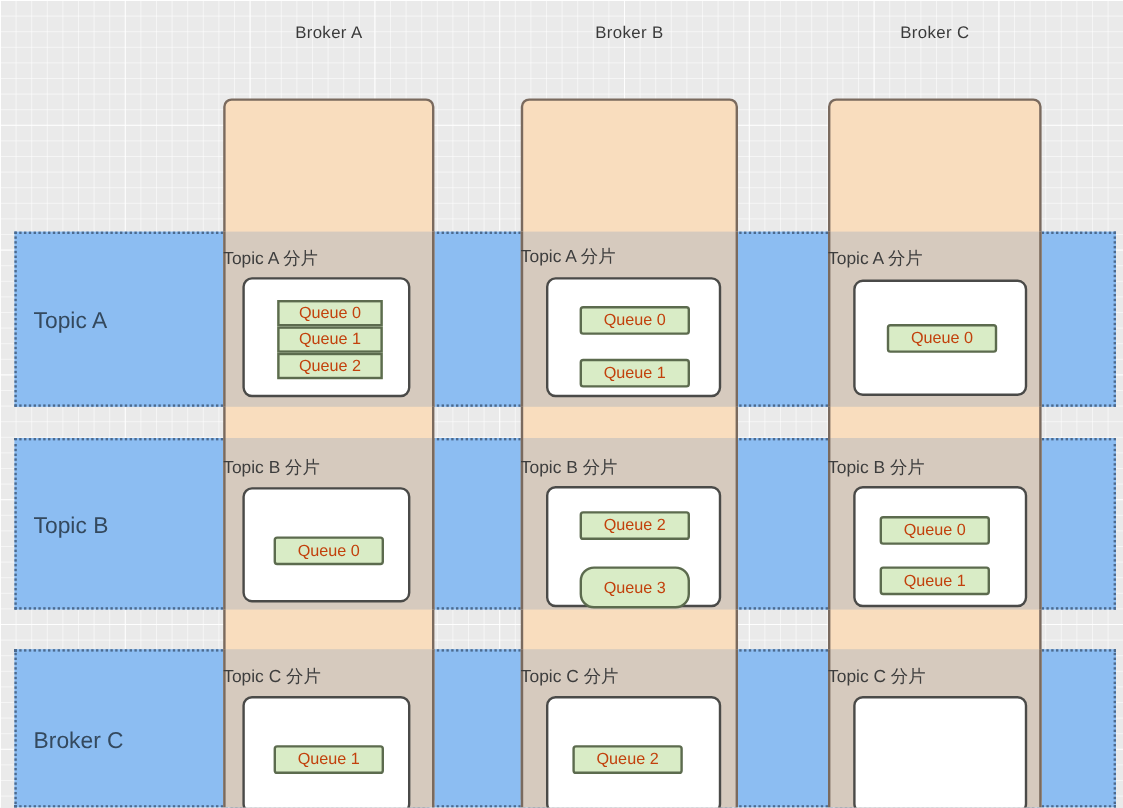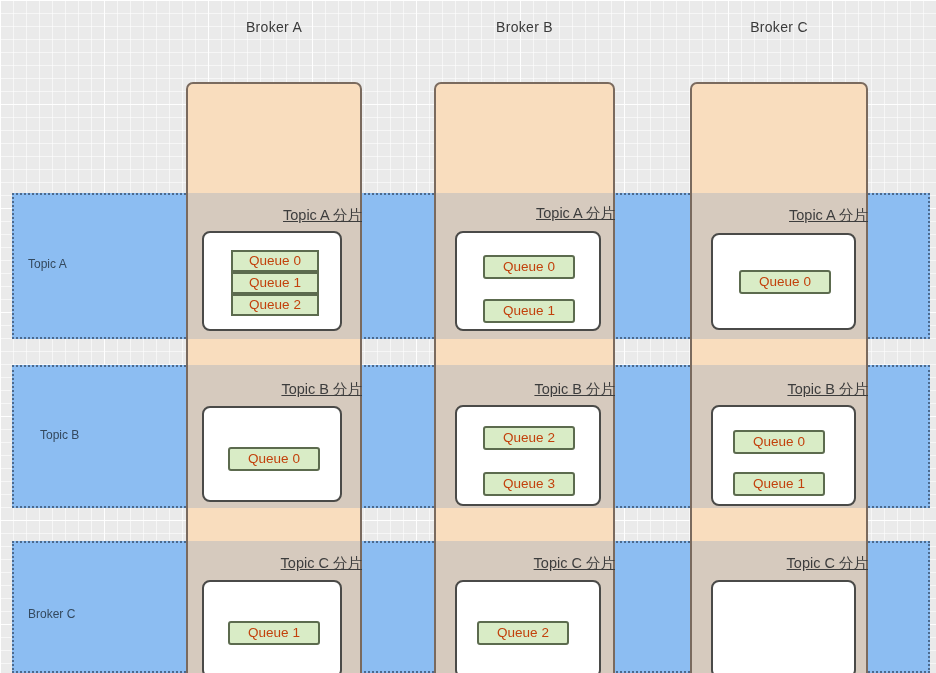--- a/index.html
+++ b/index.html
@@ -53,42 +53,41 @@
   .topic-band {
     position: absolute;
     background: #8cbdf2;
     border: 2px dotted #4b6a8f;
     box-sizing: border-box;
   }
 
   .topic-band-label {
     position: absolute;
     left: 28px;
-    font-size: 12px;
+    font-size: 19px;
     color: #34495e;
     white-space: nowrap;
   }
 
   
   .cell-tint {
     position: absolute;
     background: #d6cabe;
     box-sizing: border-box;
     border-left: 2px solid #7a6a5e;
     border-right: 2px solid #7a6a5e;
   }
 
   
   .shard-title {
     position: absolute;
-    text-align: right;
+    text-align: left;
     font-size: 14.5px;
     color: #3d3d3d;
     white-space: nowrap;
-    text-decoration: underline;
   }
 
   
   .queue-card {
     position: absolute;
     background: #ffffff;
     border: 2.5px solid #4a4a48;
     border-radius: 8px;
     box-sizing: border-box;
   }
@@ -133,21 +132,21 @@
 
   <div class="cell-tint" style="left:186px; top:541px; width:176px; height:132px;"></div>
   <div class="cell-tint" style="left:434px; top:541px; width:181px; height:132px;"></div>
   <div class="cell-tint" style="left:690px; top:541px; width:178px; height:132px;"></div>
 
   <div class="broker-label" style="left:186px; top:19px; width:176px;">Broker A</div>
   <div class="broker-label" style="left:434px; top:19px; width:181px;">Broker B</div>
   <div class="broker-label" style="left:690px; top:19px; width:178px;text-align:center;">Broker C</div>
 
   <div class="topic-band-label" style="top:257px;">Topic A</div>
-  <div class="topic-band-label" style="top:428px;margin-left:12px;">Topic B</div>
+  <div class="topic-band-label" style="top:428px;">Topic B</div>
   <div class="topic-band-label" style="top:607px;">Broker C</div>
 
   <div class="shard-title" style="left:186px; top:206px; width:176px;">Topic A 分片</div>
   <div class="queue-card" style="left:202px; top:231px; width:140px; height:100px;"></div>
   <div class="queue-chip" style="left:231px; top:250px; width:88px; height:22px;">Queue 0</div>
   <div class="queue-chip" style="left:231px; top:272px; width:88px; height:22px;">Queue 1</div>
   <div class="queue-chip" style="left:231px; top:294px; width:88px; height:22px;">Queue 2</div>
 
   <div class="shard-title" style="left:434px; top:204px; width:181px;">Topic A 分片</div>
   <div class="queue-card" style="left:455px; top:231px; width:146px; height:100px;"></div>
@@ -158,21 +157,21 @@
   <div class="queue-card" style="left:711px; top:233px; width:145px; height:97px;"></div>
   <div class="queue-chip rounded" style="left:739px; top:270px; width:92px; height:24px;">Queue 0</div>
 
   <div class="shard-title" style="left:186px; top:380px; width:176px;">Topic B 分片</div>
   <div class="queue-card" style="left:202px; top:406px; width:140px; height:96px;"></div>
   <div class="queue-chip rounded" style="left:228px; top:447px; width:92px; height:24px;">Queue 0</div>
 
   <div class="shard-title" style="left:434px; top:380px; width:181px;">Topic B 分片</div>
   <div class="queue-card" style="left:455px; top:405px; width:146px; height:101px;"></div>
   <div class="queue-chip rounded" style="left:483px; top:426px; width:92px; height:24px;">Queue 2</div>
-  <div class="queue-chip rounded" style="left:483px; top:472px; width:92px; height:24px;">Queue 3</div>
+  <div class="queue-chip rounded" style="left:483px; top:472px; width:92px; height:35px;border-radius:12px;">Queue 3</div>
 
   <div class="shard-title" style="left:690px; top:380px; width:178px;">Topic B 分片</div>
   <div class="queue-card" style="left:711px; top:405px; width:145px; height:101px;"></div>
   <div class="queue-chip rounded" style="left:733px; top:430px; width:92px; height:24px;">Queue 0</div>
   <div class="queue-chip rounded" style="left:733px; top:472px; width:92px; height:24px;">Queue 1</div>
 
   <div class="shard-title" style="left:186px; top:554px; width:176px;">Topic C 分片</div>
   <div class="queue-card" style="left:202px; top:580px; width:140px; height:98px;"></div>
   <div class="queue-chip rounded" style="left:228px; top:621px; width:92px; height:24px;">Queue 1</div>
 

